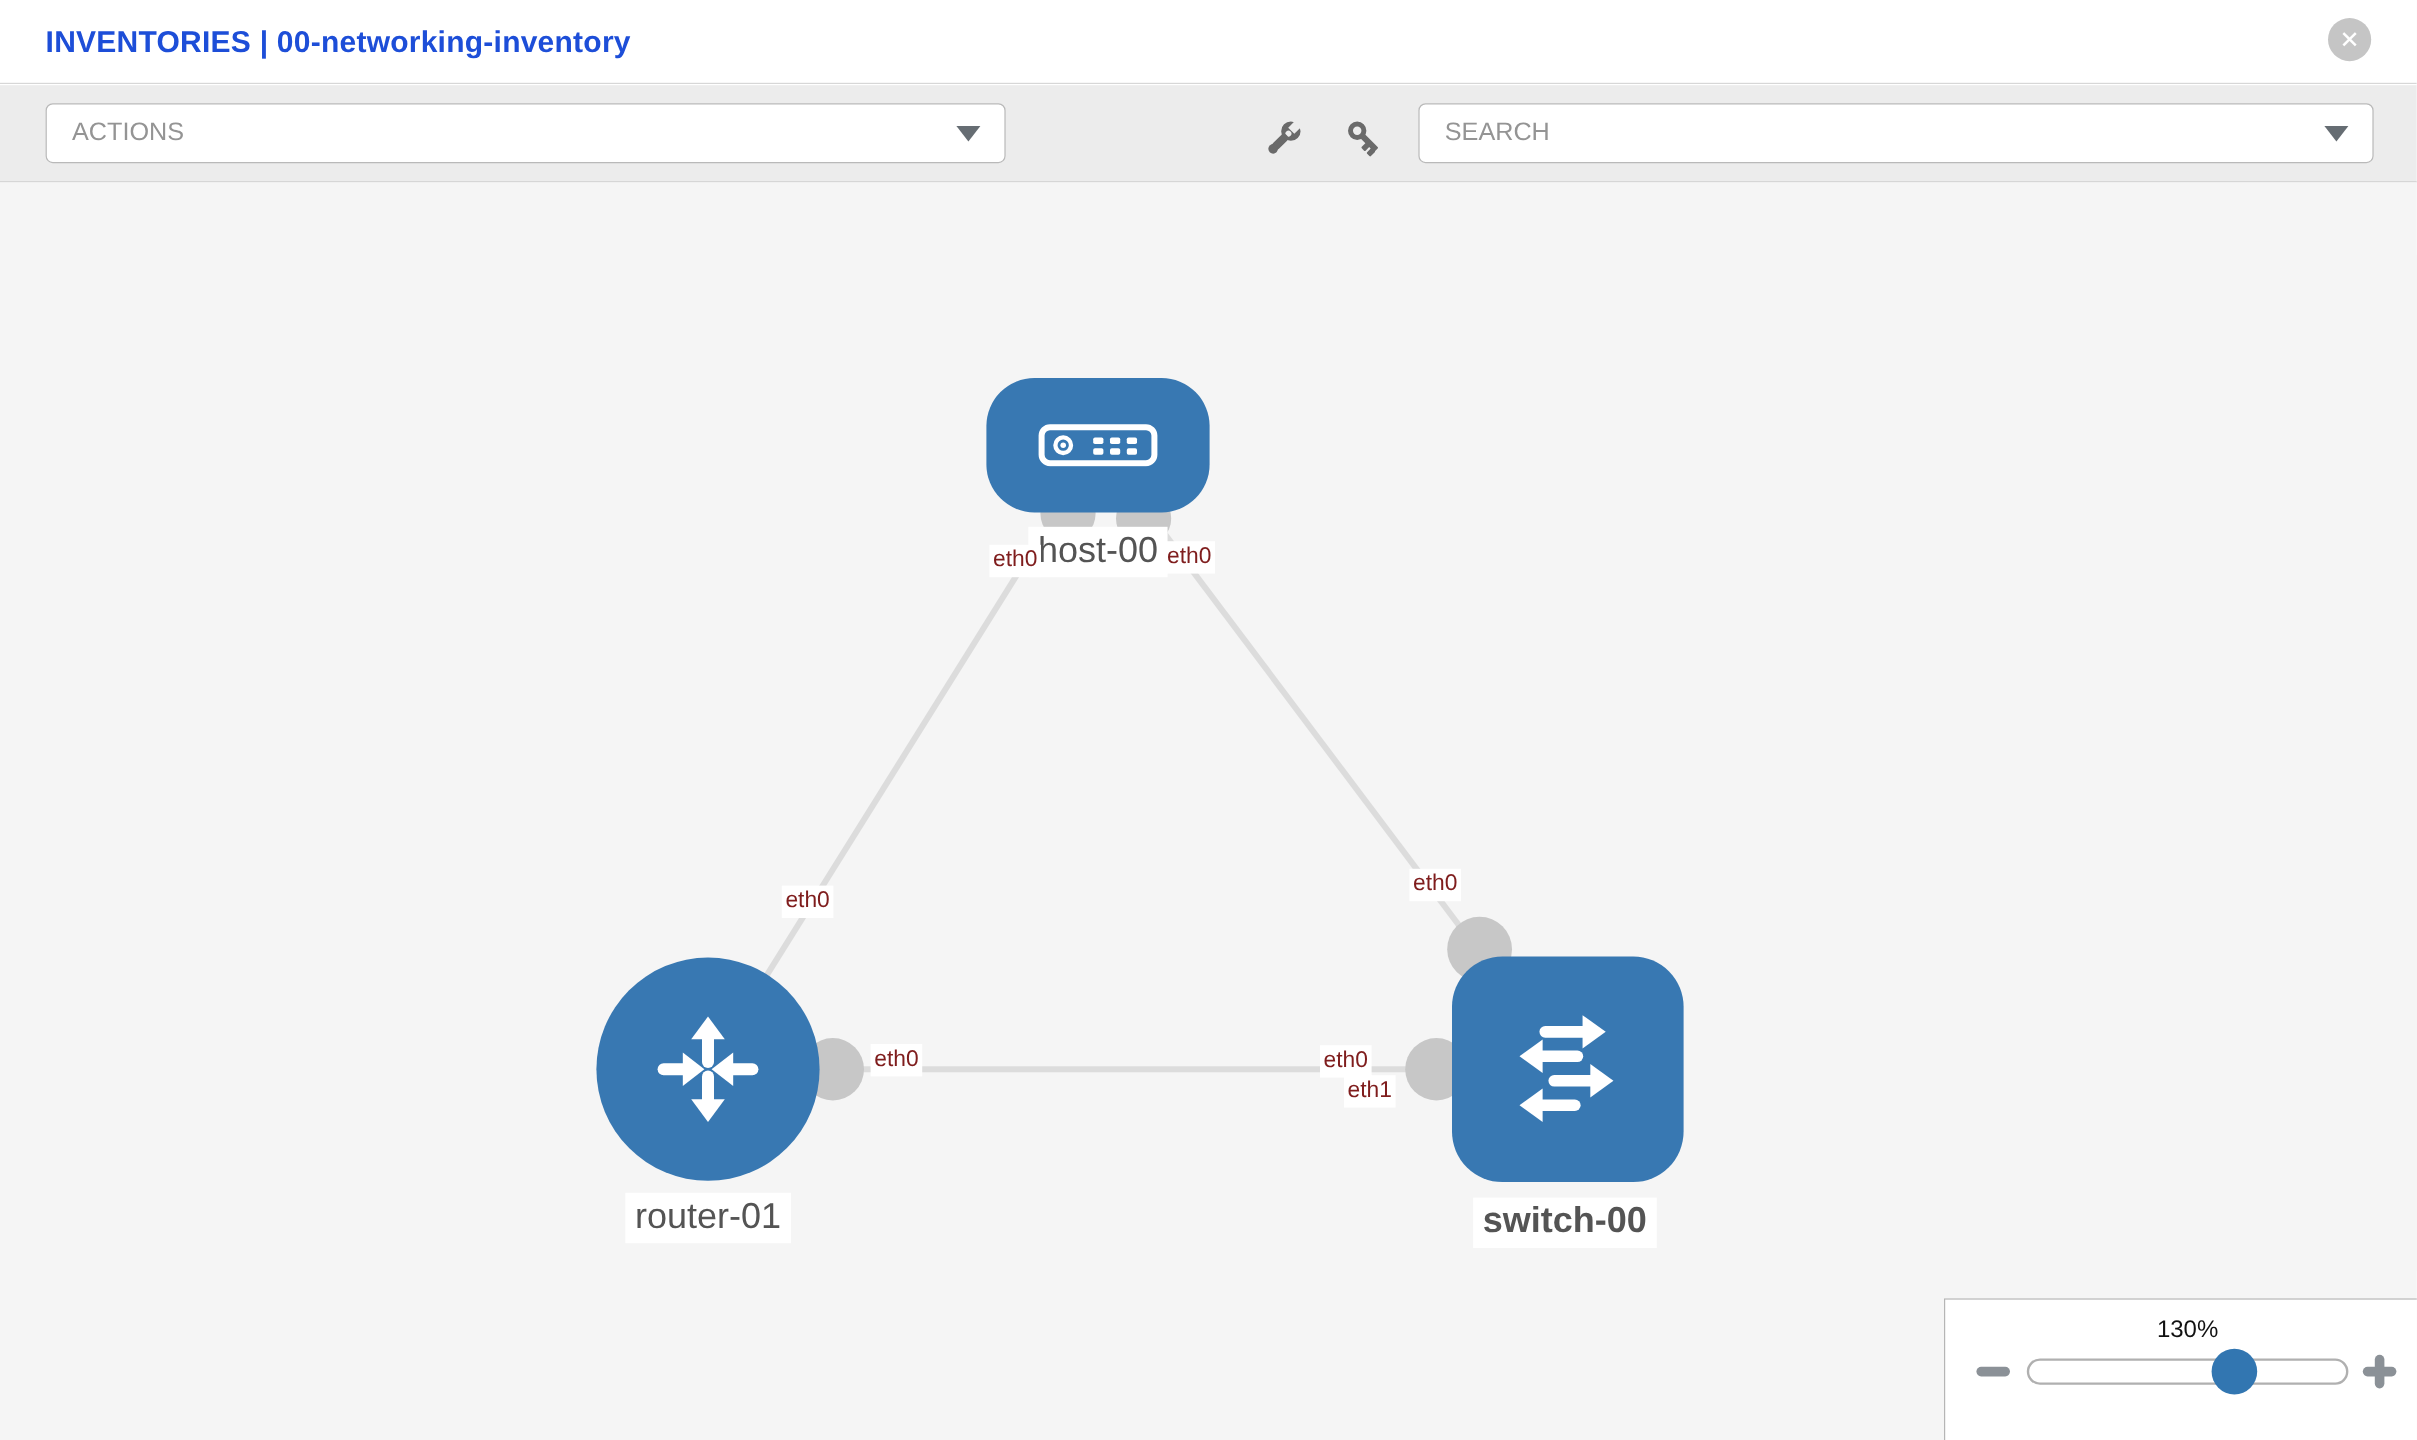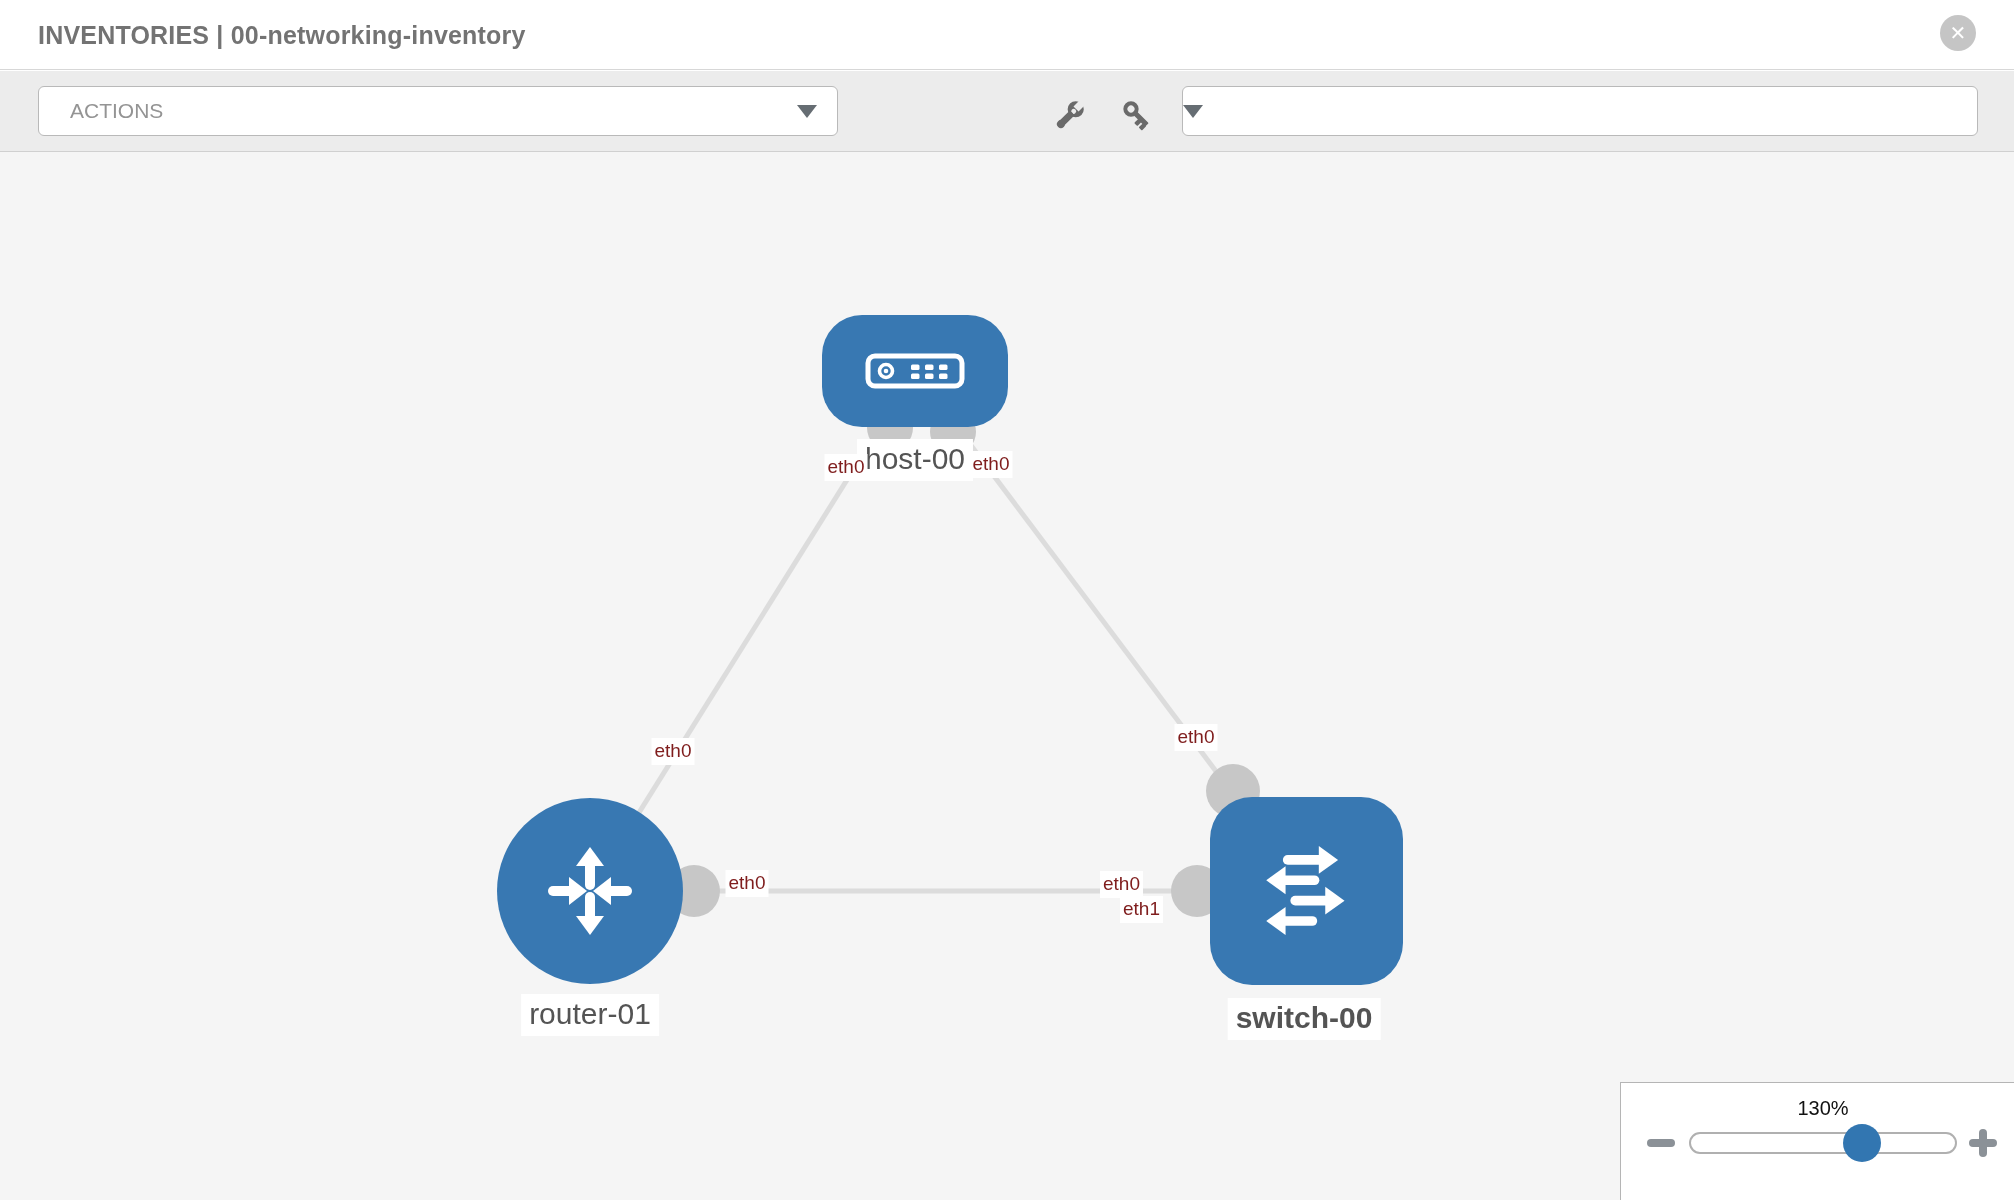--- a/index.html
+++ b/index.html
@@ -8,39 +8,39 @@
     font-family:"Liberation Sans","DejaVu Sans",sans-serif;
     background:#ffffff;
   }
   
   .header{
     position:absolute;left:0;top:0;width:2014px;height:70px;
     background:#ffffff;border-bottom:1px solid #d7d7d7;box-sizing:border-box;
   }
   .page-title{
     position:absolute;left:38px;top:0;height:70px;line-height:70px;
-    font-size:25px;font-weight:700;color:#737373;letter-spacing:.2px;
+    font-size:25px;font-weight:700;color:#1d4ed8;letter-spacing:.2px;
   }
   .close-btn{
     position:absolute;left:1940px;top:15px;width:36px;height:36px;border-radius:50%;
     background:#c5c5c5;color:#ffffff;font-size:20px;font-weight:700;
     display:flex;align-items:center;justify-content:center;cursor:pointer;user-select:none;
   }
   
   .toolbar{
     position:absolute;left:0;top:71px;width:2014px;height:81px;
     background:#ececec;border-bottom:1px solid #d0d0d0;box-sizing:border-box;
   }
   .select-box{
     position:absolute;top:15px;height:50px;background:#ffffff;
     border:1px solid #b9b9b9;border-radius:6px;box-sizing:border-box;
     display:flex;align-items:center;cursor:pointer;
   }
   .select-box .select-label{
-    font-size:21px;color:#949494;padding-left:31px;flex:1;
+    font-size:21px;color:#949494;padding-left:21px;flex:1;
   }
   .caret{
     width:0;height:0;border-left:10px solid transparent;border-right:10px solid transparent;
     border-top:13px solid #666d73;margin-right:20px;
   }
   .actions-select{left:38px;width:800px;}
   .search-select{left:1182px;width:796px;}
   .wrench-btn{left:1049px;top:25px;position:absolute;margin:0;}
   .key-btn{left:1118px;top:25px;position:absolute;margin:0;}
   .icon-btn{width:40px;height:40px;display:flex;align-items:center;justify-content:center;cursor:pointer;}
@@ -117,20 +117,21 @@
       <g transform="rotate(-45 20 20)">
         <circle cx="20" cy="9" r="6.2" fill="none" stroke="#6a6a6a" stroke-width="4.6"></circle>
         <rect x="17.2" y="15" width="5.6" height="19" rx="1" fill="#6a6a6a"></rect>
         <rect x="11.5" y="22.5" width="7" height="5" rx="1" fill="#6a6a6a"></rect>
         <rect x="11.5" y="29.5" width="7" height="5" rx="1" fill="#6a6a6a"></rect>
       </g>
     </svg>
   </div>
 
   <div class="select-box search-select">
+    <span class="select-label">SEARCH</span>
     <span class="caret"></span>
   </div>
 </div>
 
 <div class="canvas">
 
   <svg class="links-layer" width="2014" height="1048" viewBox="0 0 2014 1048">
     <line x1="590" y1="739" x2="915" y2="219" stroke="#dcdcdc" stroke-width="5"></line>
     <line x1="915" y1="219" x2="1306" y2="739" stroke="#dcdcdc" stroke-width="5"></line>
     <line x1="590" y1="739" x2="1306" y2="739" stroke="#dcdcdc" stroke-width="5"></line>

